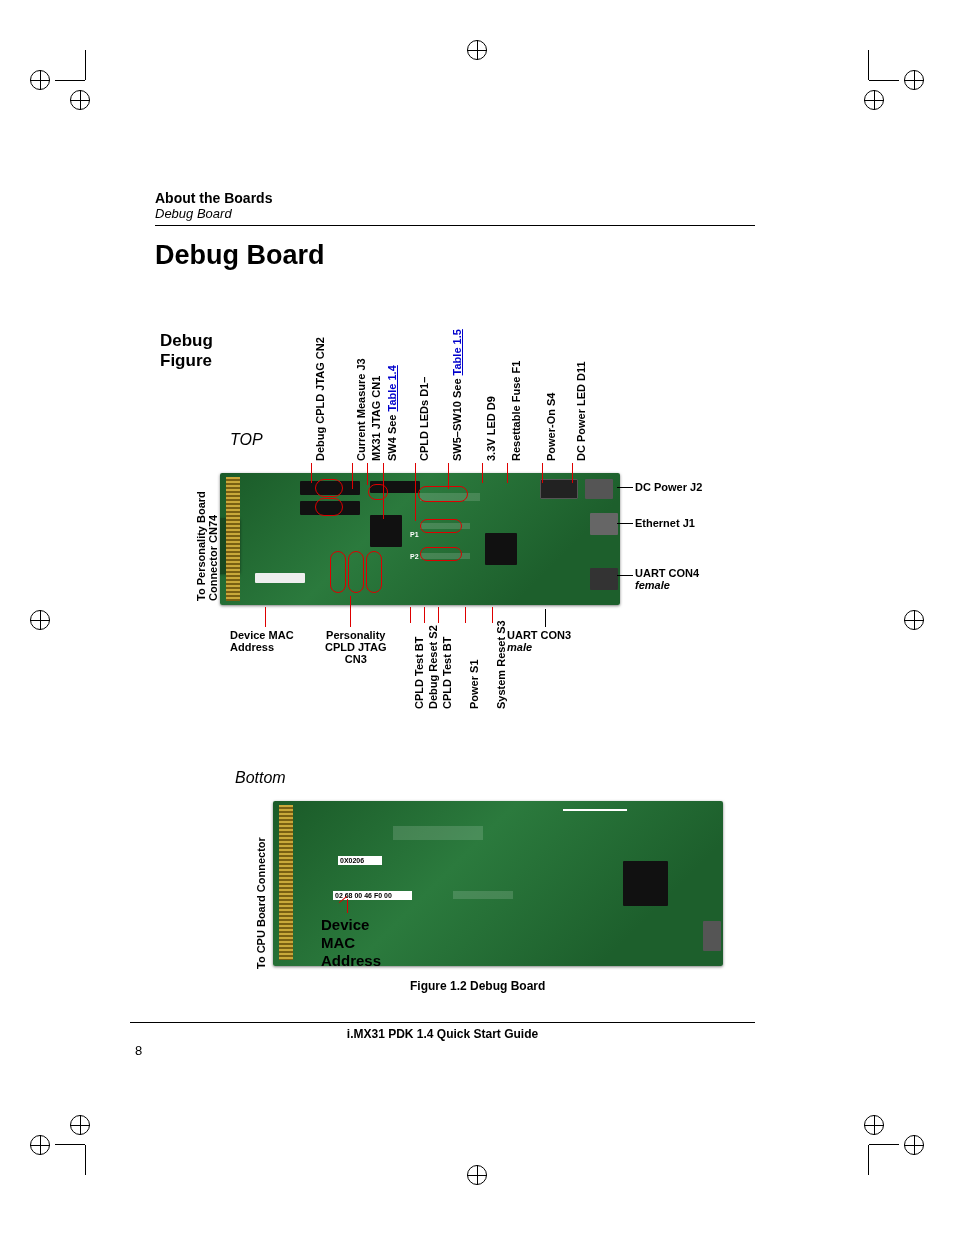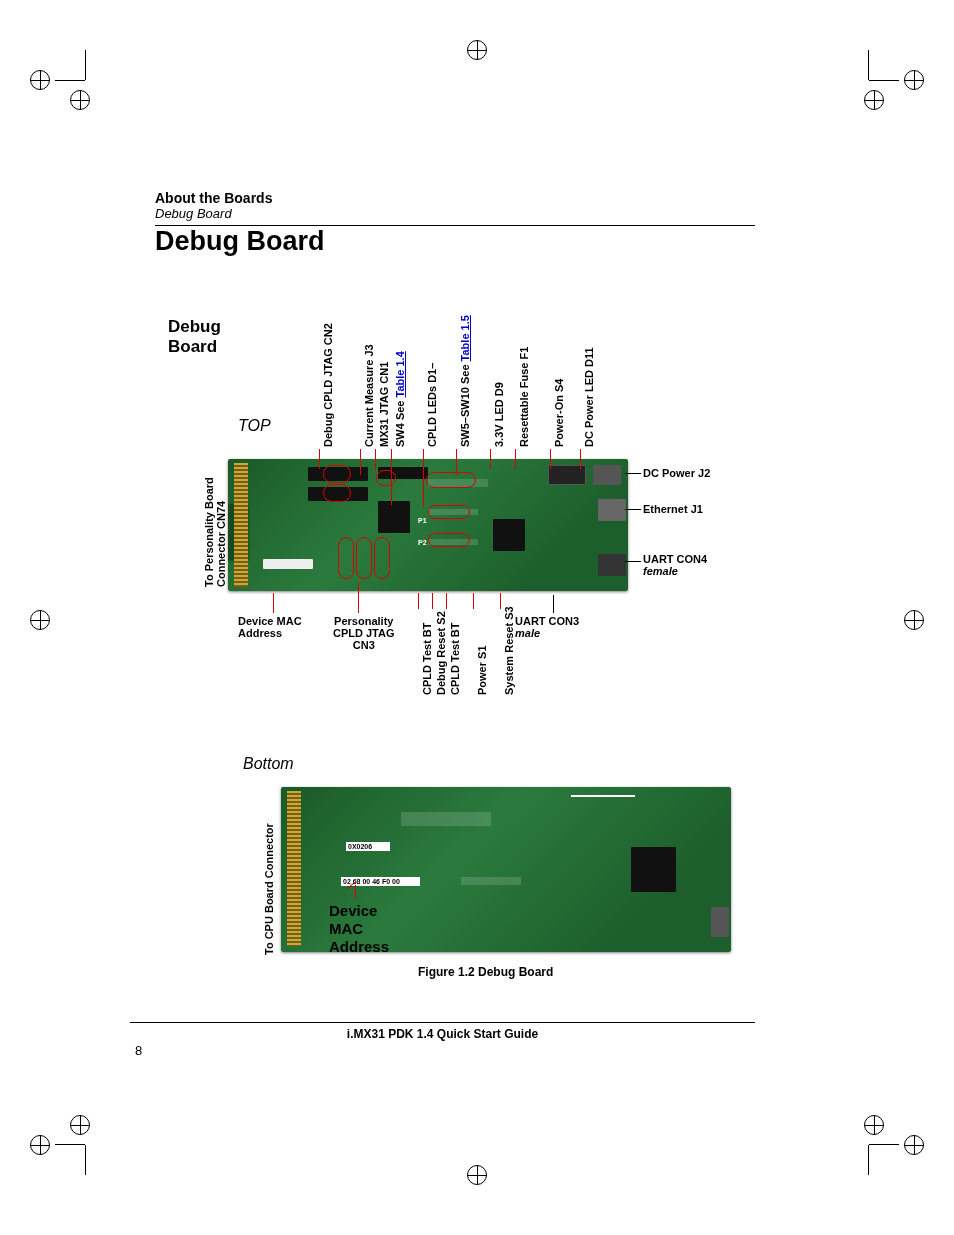--- a/index.html
+++ b/index.html
@@ -38,40 +38,41 @@
 
   .content-area {
     position: absolute;
     left: 155px;
     top: 190px;
     width: 600px;
   }
   .header-block {
     border-bottom: 1px solid #000;
     padding-bottom: 4px;
+    margin-bottom: 14px;
   }
   .section-title {
     font-weight: bold;
     font-size: 14px;
   }
   .section-sub {
     font-style: italic;
     font-size: 13px;
   }
   h1.page-heading {
     font-size: 27px;
     font-weight: bold;
     margin: 0 0 20px 0;
   }
 
   .diagram {
     position: relative;
     width: 580px;
     height: 720px;
-    margin-left: 8px;
+    margin-left: 0;
   }
 
   .label-bold {
     font-weight: bold;
     font-size: 14px;
     position: absolute;
   }
   .label-italic {
     font-style: italic;
     font-size: 16px;
@@ -219,21 +220,21 @@
   <div class="header-block">
     <div class="section-title">About the Boards</div>
     <div class="section-sub">Debug Board</div>
   </div>
 
   <h1 class="page-heading">Debug Board</h1>
 
   <div class="diagram">
 
     <div class="label-bold" style="left:5px; top:40px; font-size:17px;">Debug</div>
-    <div class="label-bold" style="left:5px; top:60px; font-size:17px;">Board</div>
+    <div class="label-bold" style="left:5px; top:60px; font-size:17px;">Figure</div>
     <div class="label-italic" style="left:75px; top:140px;">TOP</div>
 
     <div class="vlabel" style="left:40px; top:310px;">
       <span style="white-space:pre;">To Personality Board
 Connector CN74</span>
     </div>
 
     <div class="vlabel" style="left:159px; top:170px;">Debug CPLD JTAG CN2</div>
     <div class="vlabel" style="left:200px; top:170px;">Current Measure J3</div>
     <div class="vlabel" style="left:215px; top:170px;">MX31 JTAG CN1</div>

